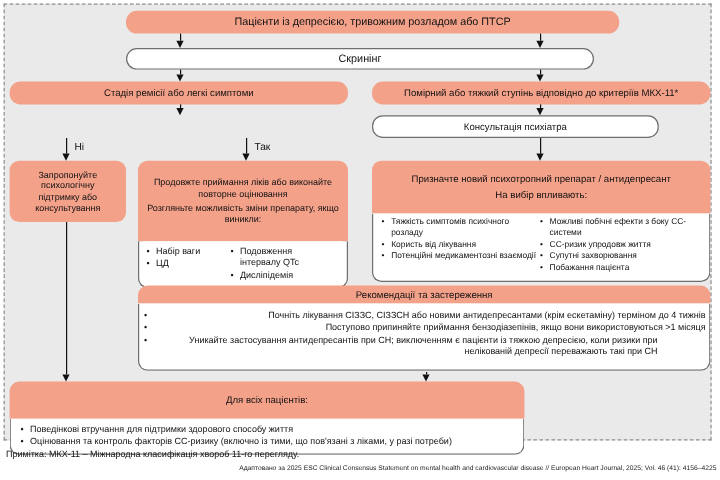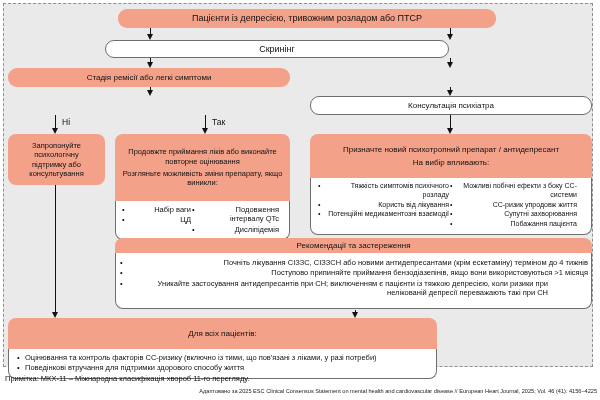--- a/index.html
+++ b/index.html
@@ -29,21 +29,21 @@
   }
   .hdr .p{ padding:0 6px; }
   .hdr .p + .p{ margin-top:3px; }
   ul.blt{ margin:0; padding:0; list-style:none; }
   ul.blt li{
     position:relative; padding-left:9px; line-height:1.25; margin-bottom:1px;
   }
   ul.blt li::before{
     content:"•"; position:absolute; left:1px; top:0;
   }
-  .cols{ display:flex; gap:0;text-align:right; }
+  .cols{ display:flex; gap:0; }
   .arrow{ position:absolute; width:1px; background:#111; }
   .arrow::after{
     content:""; position:absolute; left:-3px; bottom:-6px;
     border-left:3.5px solid transparent; border-right:3.5px solid transparent;
     border-top:6px solid #111;
   }
   .lbl{ position:absolute; font-size:8.5px; }
   .fs9 { font-size:9px; line-height:1.15; }
   .fs8 { font-size:8px;  line-height:1.2; }
   .fs75{ font-size:7.5px; line-height:1.25; }
@@ -52,33 +52,36 @@
   .attribution{
     position:absolute; right:3px; top:388px; font-size:5.6px; color:#222;
   }
 </style>
 </head>
 <body>
 
 <div class="canvas">
   <div class="board"></div>
 
-  <div class="box salmon fs9" style="left:118px;top:9px;width:378px;height:19px;text-align:center;">
+  <div class="box salmon fs9" style="left:105px;top:9px;width:411px;height:19px;text-align:center;">
     <span>Пацієнти із депресією, тривожним розладом або ПТСР</span>
   </div>
 
-  <div class="box white fs9" style="left:105px;top:40px;width:344px;height:18px;">
+  <div class="box white fs9" style="left:105px;top:40px;width:390px;height:18px;">
     <span>Скринінг</span>
   </div>
 
   <div class="box salmon fs8" style="left:8px;top:68px;width:282px;height:19px;">
     <span>Стадія ремісії або легкі симптоми</span>
   </div>
+  <div class="box salmon fs8" style="left:310px;top:68px;width:282px;height:19px;">
+    <span>Помірний або тяжкий ступінь відповідно до критеріїв МКХ-11*</span>
+  </div>
 
-  <div class="box white fs8" style="left:310px;top:96px;width:282px;height:19px;">
+  <div class="box white fs8" style="left:310px;top:96px;width:239px;height:19px;">
     <span>Консультація психіатра</span>
   </div>
 
   <span class="lbl" style="left:62px;top:117px;">Ні</span>
   <span class="lbl" style="left:212px;top:117px;">Так</span>
 
   <div class="box salmon fs75" style="left:8px;top:134px;width:97px;height:51px;border-radius:8px;padding:2px 20px;">
     <span>Запропонуйте психологічну підтримку або консультування</span>
   </div>
 
@@ -135,22 +138,22 @@
       </ul>
     </div>
   </div>
 
   <div class="combo" style="left:8px;top:318px;width:429px;">
     <div class="hdr fs8" style="height:31px;">
       <div class="p">Для всіх пацієнтів:</div>
     </div>
     <div class="bdy fs75" style="min-height:30px;padding:4px 7px;">
       <ul class="blt">
+        <li>Поведінкові втручання для підтримки здорового способу життя</li>
         <li>Оцінювання та контроль факторів СС-ризику (включно із тими, що пов'язані з ліками, у разі потреби)</li>
-        <li>Поведінкові втручання для підтримки здорового способу життя</li>
       </ul>
     </div>
   </div>
 
   <div class="arrow" style="left:150px;top:28px;height:6px;"></div>
   <div class="arrow" style="left:450px;top:28px;height:6px;"></div>
   <div class="arrow" style="left:150px;top:58px;height:4px;"></div>
   <div class="arrow" style="left:450px;top:58px;height:4px;"></div>
   <div class="arrow" style="left:150px;top:87px;height:3px;"></div>
   <div class="arrow" style="left:450px;top:87px;height:3px;"></div>

